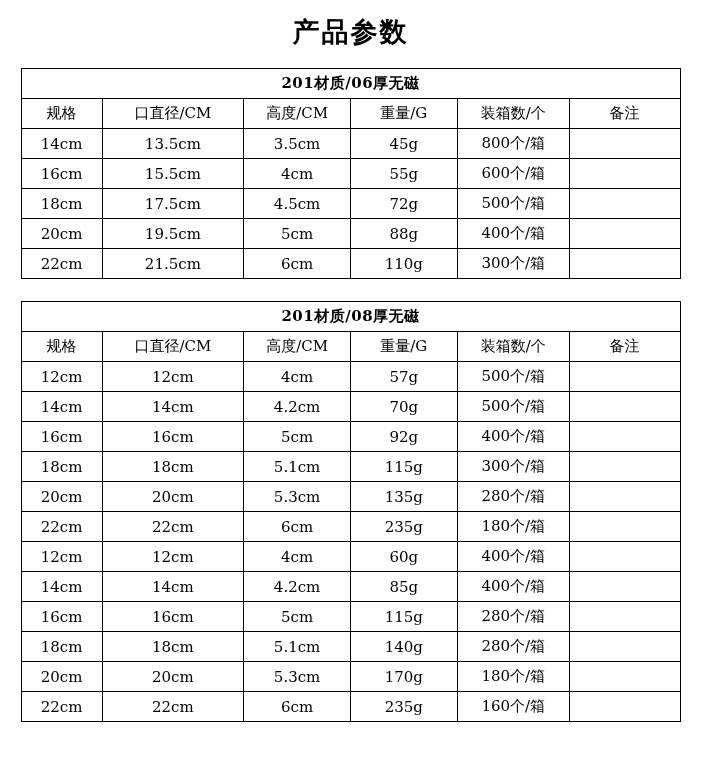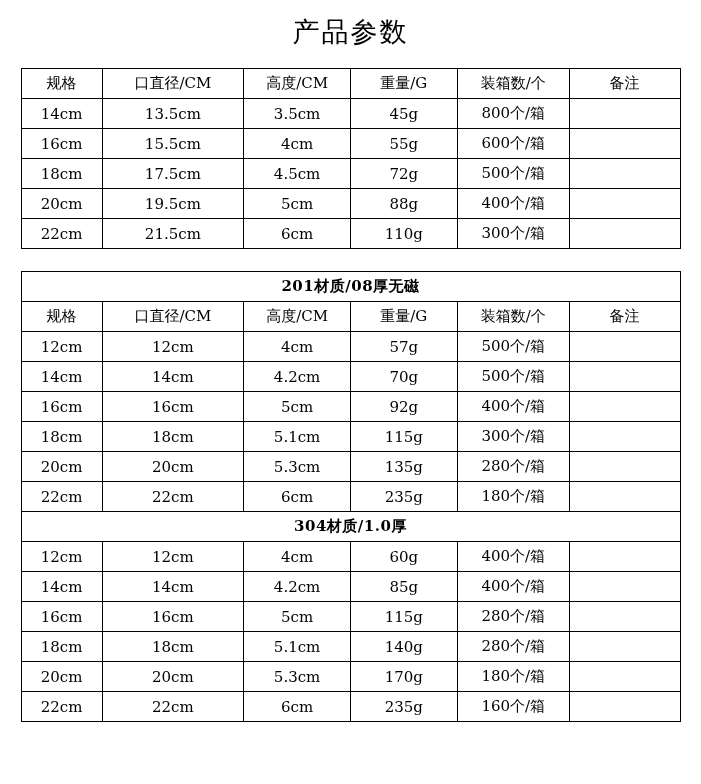--- a/index.html
+++ b/index.html
@@ -11,21 +11,21 @@
     width: 701px;
     height: 784px;
     font-family: "DejaVu Sans", "Liberation Sans", sans-serif;
     color: #000000;
     position: relative;
     overflow: hidden;
   }
   .page-title {
     text-align: center;
     font-size: 27px;
-    font-weight: normal;
+    font-weight: bold;
     letter-spacing: 2px;
     margin: 14px 0 18px 0;
     font-family: "DejaVu Serif", "Liberation Serif", serif;
   }
   .table-block {
     width: 660px;
     margin: 0 auto 22px auto;
   }
   table.spec {
     border-collapse: collapse;
@@ -77,20 +77,23 @@
     <colgroup>
         <col class="c0">
         <col class="c1">
         <col class="c2">
         <col class="c3">
         <col class="c4">
         <col class="c5">
       </colgroup>
     <tbody>
       <tr>
+        <td class="section-title" colspan="6">201材质/06厚无磁</td>
+      </tr>
+      <tr>
         <th class="col-head">规格</th>
         <th class="col-head">口直径/CM</th>
         <th class="col-head">高度/CM</th>
         <th class="col-head">重量/G</th>
         <th class="col-head">装箱数/个</th>
         <th class="col-head">备注</th>
       </tr>
       <tr>
         <td class="data">14cm</td>
         <td class="data">13.5cm</td>
@@ -200,23 +203,20 @@
       <tr>
         <td class="data">22cm</td>
         <td class="data">22cm</td>
         <td class="data">6cm</td>
         <td class="data">235g</td>
         <td class="data">180个/箱</td>
         <td class="note-cell"></td>
       </tr>
 
       <tr>
-        <td class="section-title" colspan="6">304材质/1.0厚</td>
-      </tr>
-      <tr>
         <td class="data">12cm</td>
         <td class="data">12cm</td>
         <td class="data">4cm</td>
         <td class="data">60g</td>
         <td class="data">400个/箱</td>
         <td class="note-cell"></td>
       </tr>
       <tr>
         <td class="data">14cm</td>
         <td class="data">14cm</td>

